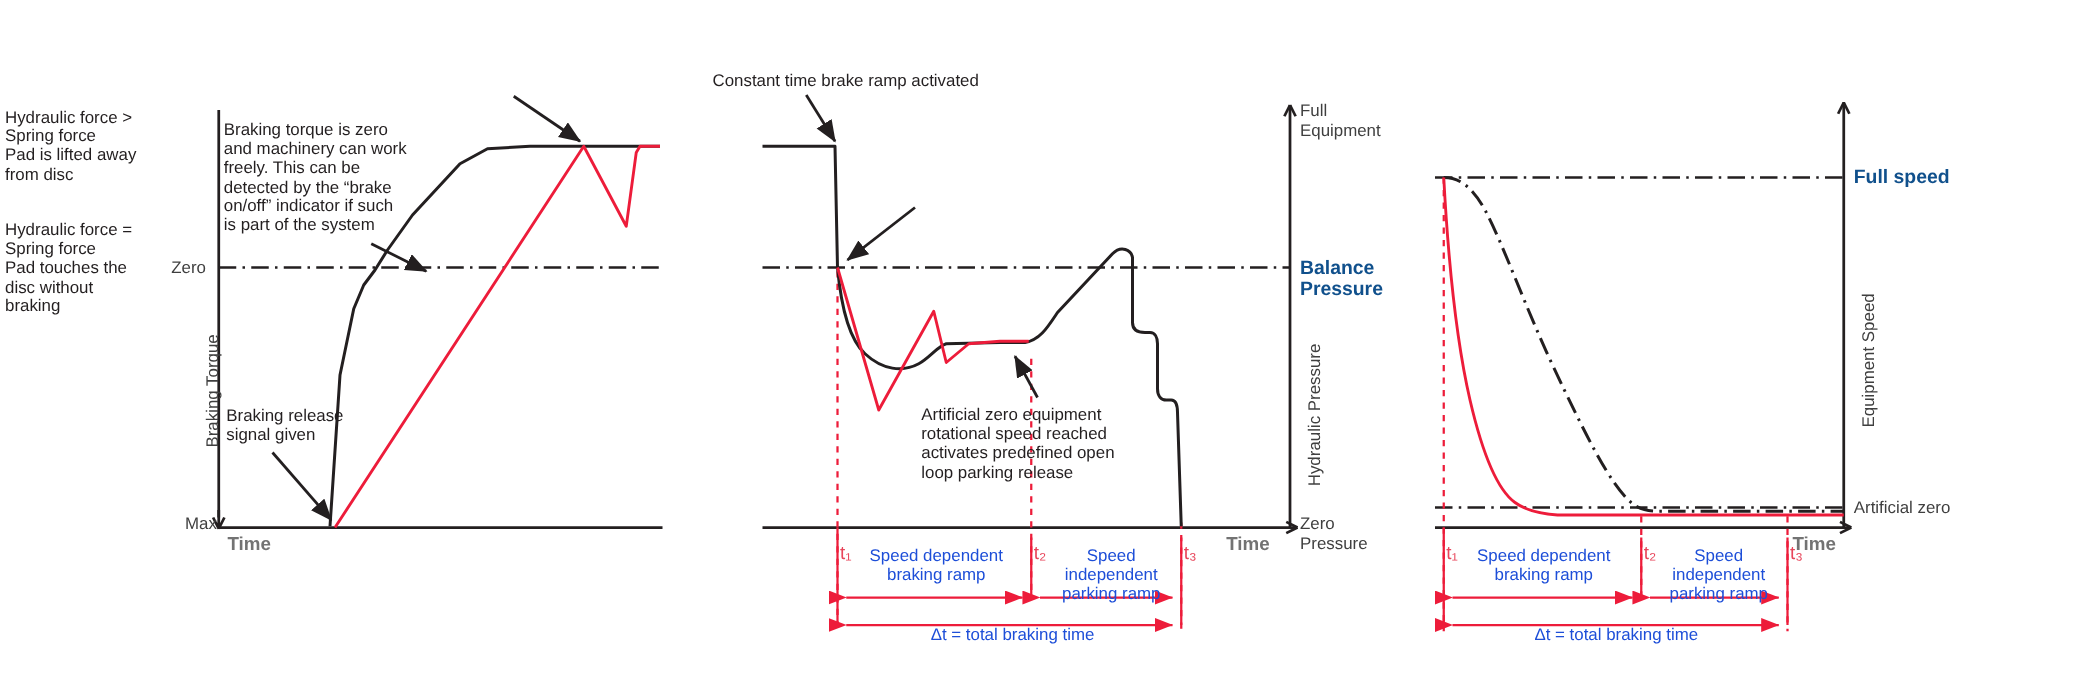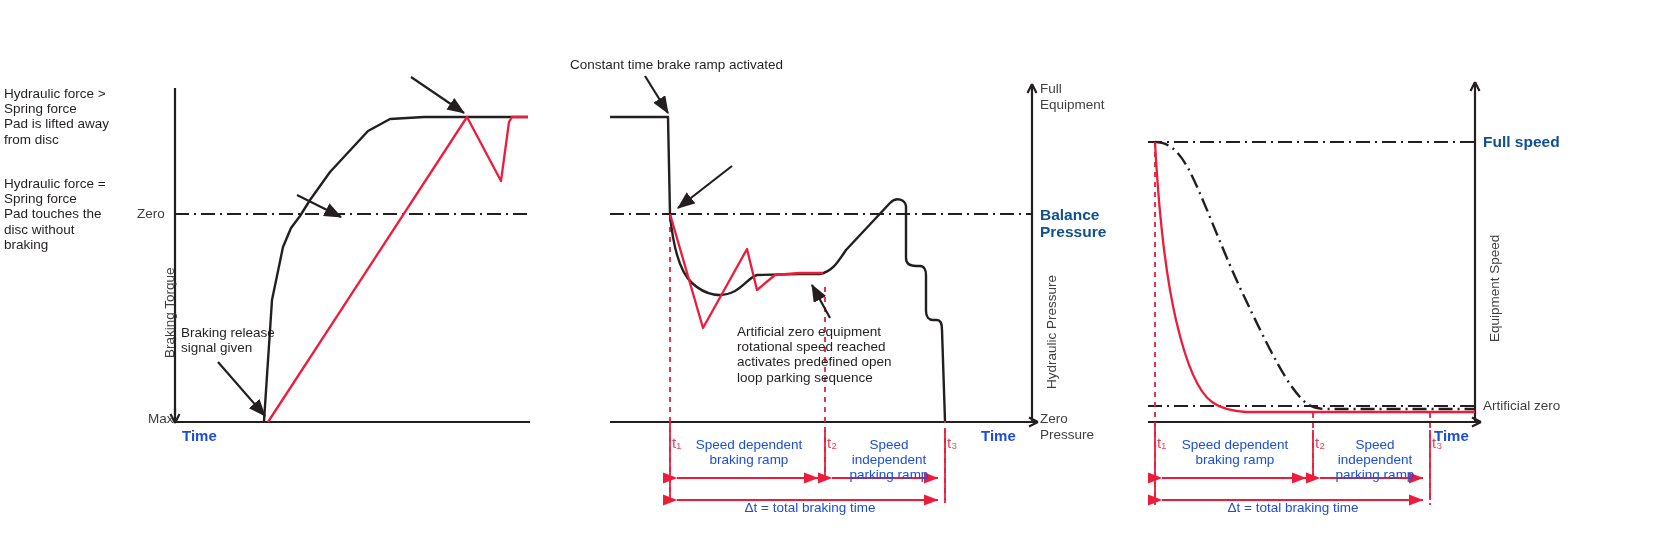--- a/index.html
+++ b/index.html
@@ -9,21 +9,21 @@
     color:#231f20;
   }
   .panel{position:absolute;top:0;height:556px;}
   #panel-left{left:0;width:560px;}
   #panel-mid{left:560px;width:560px;}
   #panel-right{left:1120px;width:544px;}
   svg{position:absolute;left:0;top:0;overflow:visible;}
   .txt{position:absolute;font-size:13.5px;line-height:15.2px;color:#231f20;white-space:pre-line;}
   .axlabel{position:absolute;font-size:13.5px;color:#3f3f3f;white-space:pre-line;}
   .vert{position:absolute;font-size:13.5px;color:#3f3f3f;transform-origin:left top;white-space:nowrap;}
-  .blue{color:#1d4ed8;font-weight:bold;font-size:15px;}
+  .blue{color:#737373;font-weight:bold;font-size:15px;}
   .bluelg{color:#10508c;font-weight:bold;font-size:15.5px;white-space:pre-line;line-height:17px;}
   .redtxt{position:absolute;font-size:13.5px;color:#1d4ed8;white-space:pre-line;line-height:15.2px;text-align:center;}
   .tsub{position:absolute;font-size:15px;color:#e8455a;}
 </style>
 </head>
 <body>
 
 <div class="panel" id="panel-left">
 
   <div class="txt" style="left:4px;top:86px;">Hydraulic force &gt;
@@ -53,20 +53,26 @@
 
     <path d="M264,421 L272,300 L283,247 L291,228 L300,216 L310,200 L330,172 L368,131 L390,119 L424,117 L528,117" fill="none" stroke="#231f20" stroke-width="2.4" stroke-linejoin="round"></path>
 
     <path d="M268,422 L467,117 L501,181 L509,122 L512,117 L528,117" fill="none" stroke="#ed1c3a" stroke-width="2.3" stroke-linejoin="round"></path>
 
     <line x1="411" y1="77" x2="464" y2="113" stroke="#231f20" stroke-width="2.2" marker-end="url(#ah-k)"></line>
     <line x1="297" y1="195" x2="341" y2="217" stroke="#231f20" stroke-width="2.2" marker-end="url(#ah-k)"></line>
     <line x1="218" y1="362" x2="265" y2="416" stroke="#231f20" stroke-width="2.2" marker-end="url(#ah-k)"></line>
   </svg>
 
+  <div class="txt" style="left:179px;top:96px;">Braking torque is zero
+and machinery can work
+freely. This can be
+detected by the “brake
+on/off” indicator if such
+is part of the system</div>
   <div class="txt" style="left:181px;top:325px;">Braking release
 signal given</div>
 
   <div class="axlabel" style="left:137px;top:206px;">Zero</div>
   <div class="axlabel" style="left:148px;top:411px;">Max</div>
   <div class="vert" style="left:162px;top:358px;transform:rotate(-90deg);">Braking Torque</div>
   <div class="blue" style="position:absolute;left:182px;top:427px;">Time</div>
 </div>
 
 <div class="panel" id="panel-mid">
@@ -116,21 +122,21 @@
       <line x1="117" y1="478" x2="258" y2="478" stroke="#ed1c3a" stroke-width="1.8" marker-start="url(#ah-r)" marker-end="url(#ah-r)"></line>
       <line x1="272" y1="478" x2="378" y2="478" stroke="#ed1c3a" stroke-width="1.8" marker-start="url(#ah-r)" marker-end="url(#ah-r)"></line>
       <line x1="117" y1="500" x2="378" y2="500" stroke="#ed1c3a" stroke-width="1.8" marker-start="url(#ah-r)" marker-end="url(#ah-r)"></line>
     </g>
   </svg>
 
   <div class="txt" style="left:10px;top:57px;">Constant time brake ramp activated</div>
   <div class="txt" style="left:177px;top:324px;">Artificial zero equipment
 rotational speed reached
 activates predefined open
-loop parking sequence</div>
+loop parking release</div>
 
   <div class="axlabel" style="left:480px;top:81px;line-height:15.5px;">Full
 Equipment</div>
   <div class="bluelg" style="position:absolute;left:480px;top:206px;">Balance
 Pressure</div>
   <div class="axlabel" style="left:480px;top:411px;line-height:15.5px;">Zero
 Pressure</div>
   <div class="vert" style="left:484px;top:389px;transform:rotate(-90deg);">Hydraulic Pressure</div>
   <div class="blue" style="position:absolute;left:421px;top:427px;">Time</div>
 

